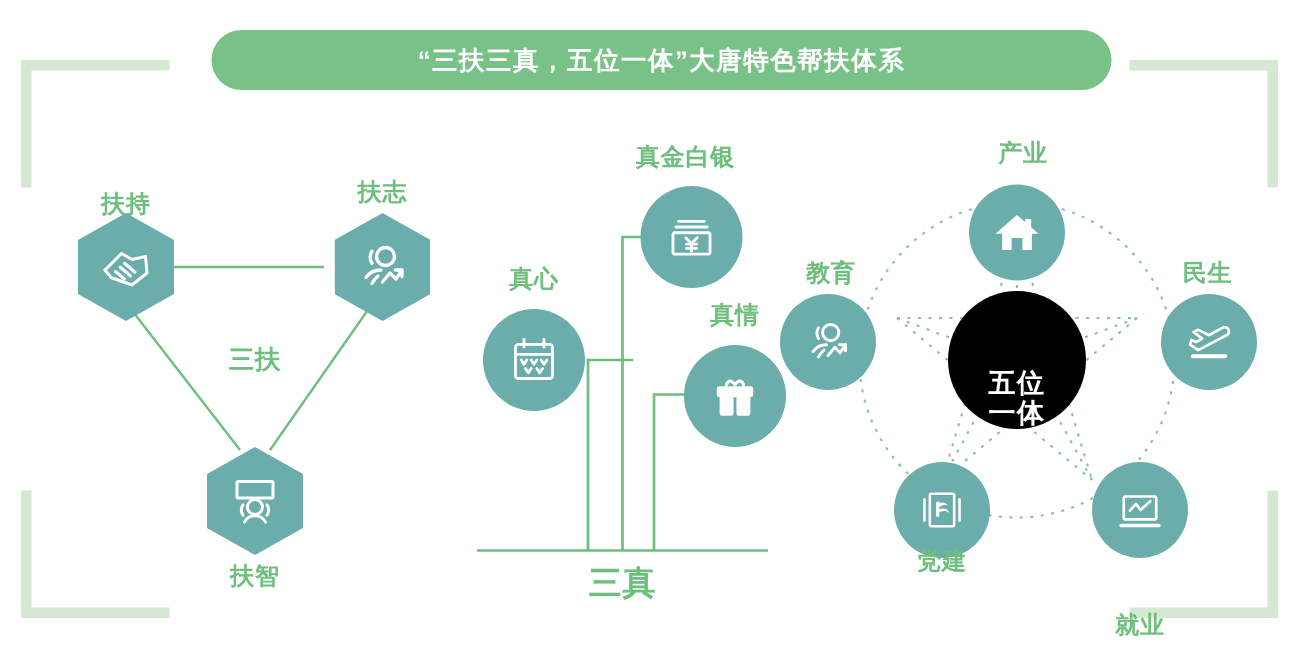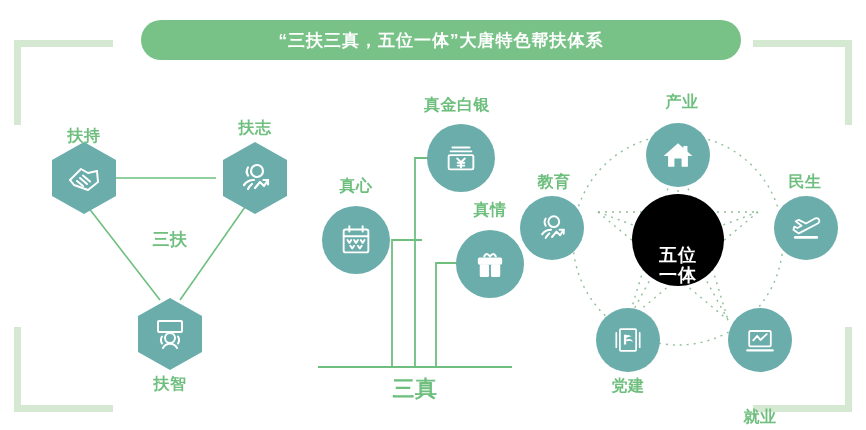--- a/index.html
+++ b/index.html
@@ -295,21 +295,21 @@
           <path d="M33 12 V28"></path>
           <rect x="11" y="8" width="18" height="24" rx="1"></rect>
           <g fill="#ffffff" stroke="none">
             <path d="M15.5 25 L15.5 14.5 L18 13.5 L18 25 Z"></path>
             <path d="M16 15.5 Q22 12.5 25 17.5 Q23 14.5 17.5 18 Z"></path>
             <path d="M17.5 19.5 Q24 17.5 25.5 22.5 Q23.5 19.5 18.5 21.5 Z"></path>
           </g>
         </svg>
       </span>
     </div>
-    <div class="lbl center" style="left:98px;top:376px;">党建</div>
+    <div class="lbl center" style="left:98px;top:364px;">党建</div>
 
     <div class="lbl center" style="left:24px;top:172px;">教育</div>
     <div class="circ" style="left:-10px;top:196px;width:64px;height:64px;">
       <span>
         <svg width="36" height="36" viewBox="0 0 40 40" fill="none" stroke="#ffffff" stroke-width="2.2" stroke-linecap="round" stroke-linejoin="round">
           <circle cx="22" cy="13" r="6"></circle>
           <path d="M13 9.5 A7.5 7.5 0 0 0 13 17.5"></path>
           <path d="M9 27 A12 12 0 0 1 19 22"></path>
           <path d="M13 31 A15 15 0 0 1 17 26"></path>
           <path d="M20 30 L25 24 L29 28 L33 22"></path>

